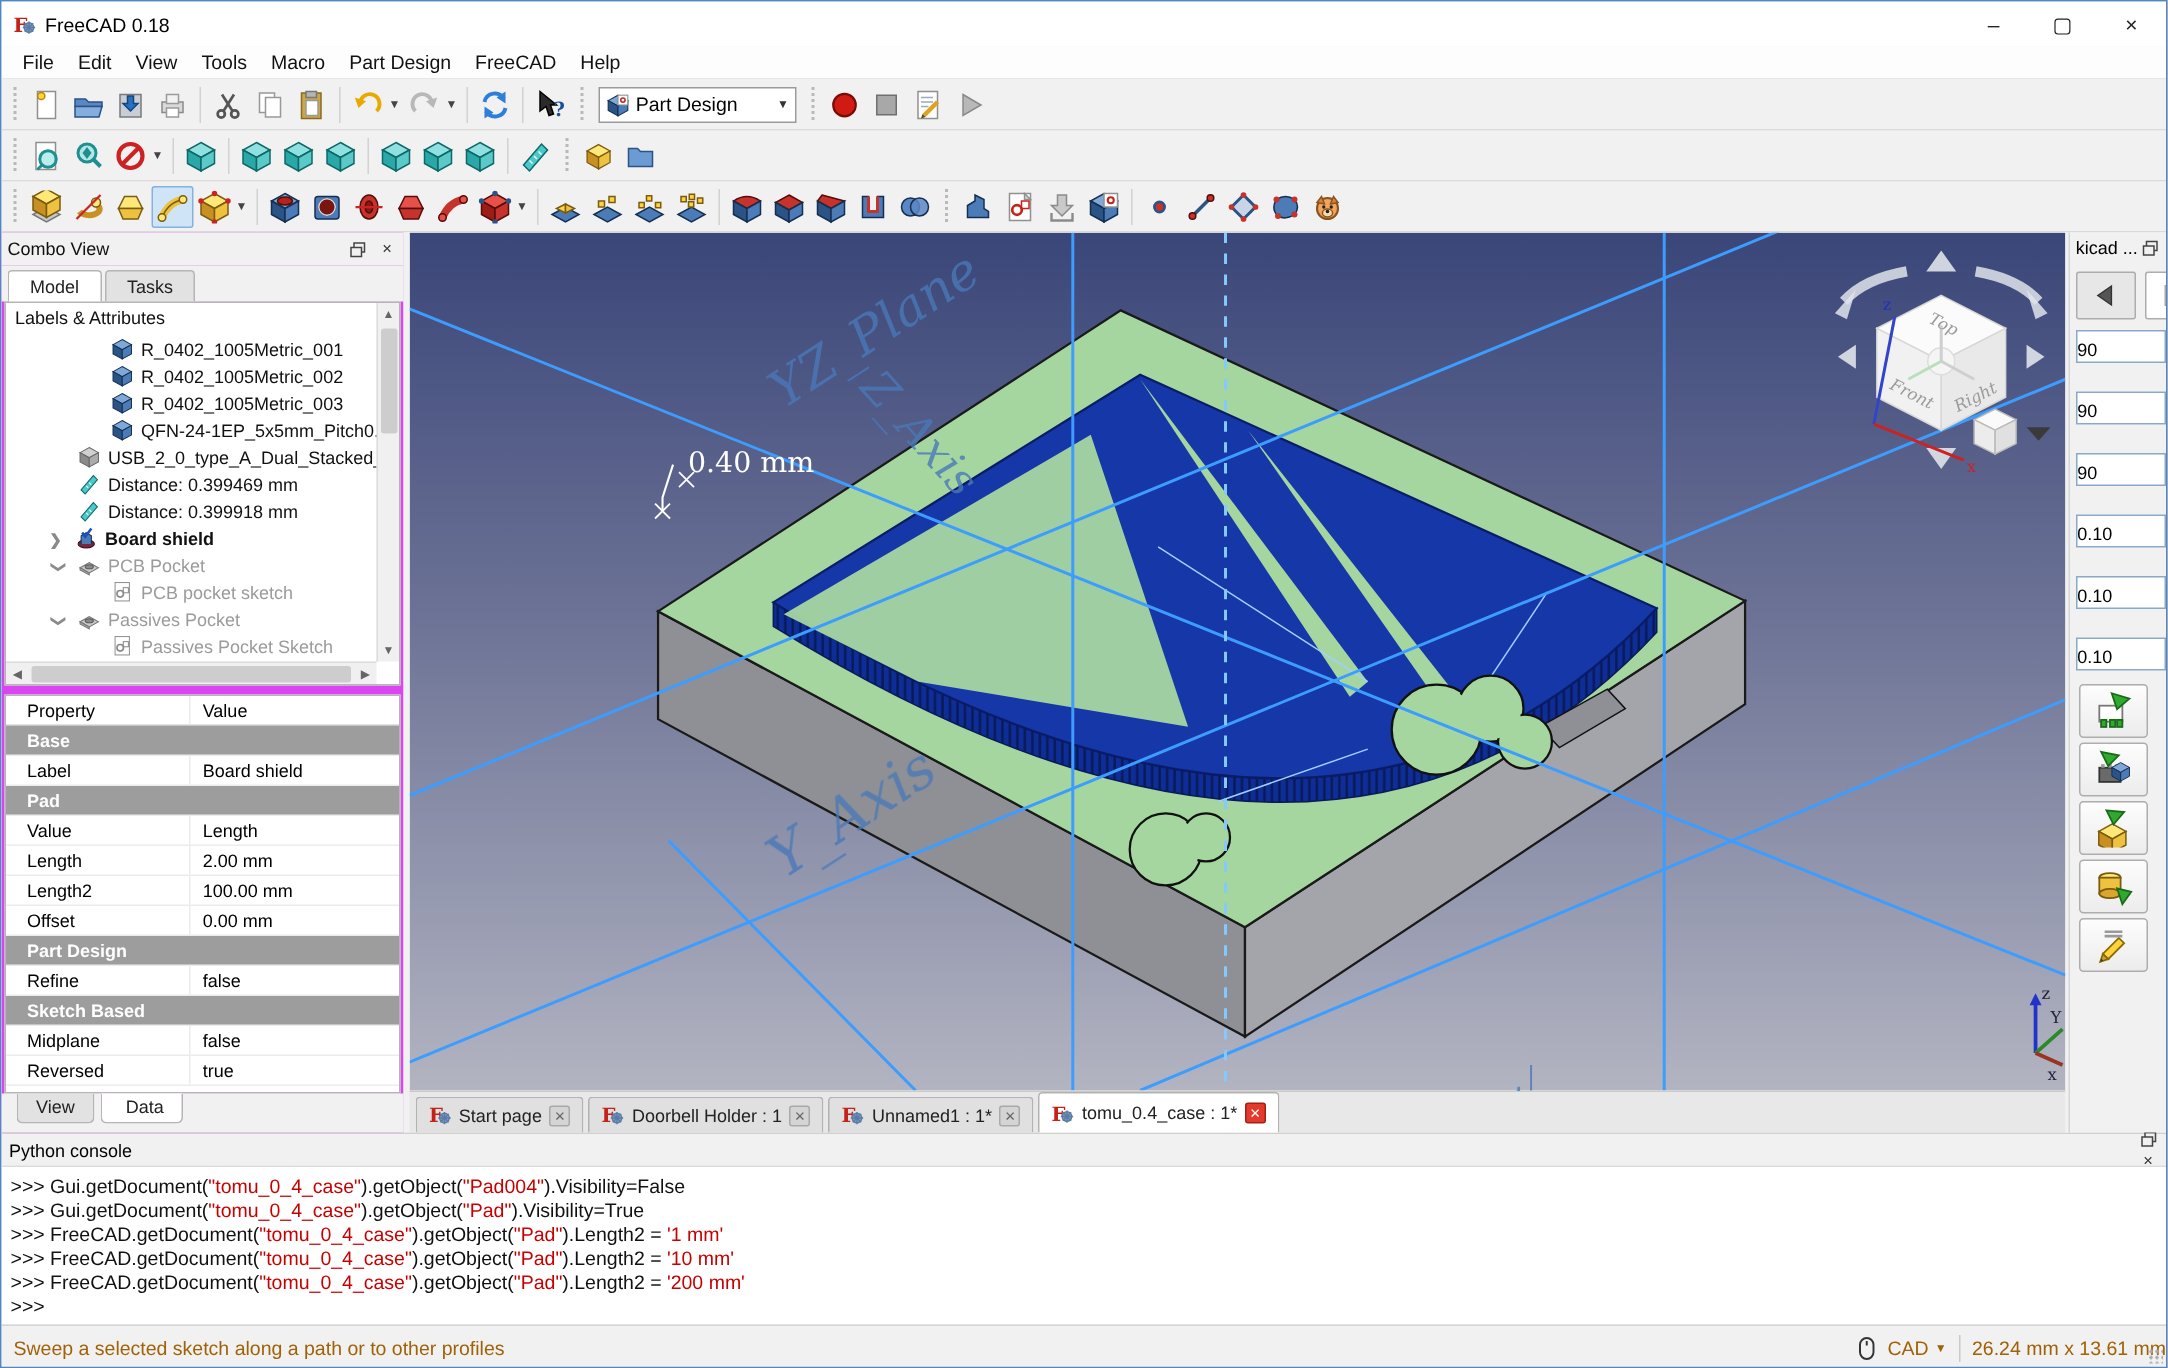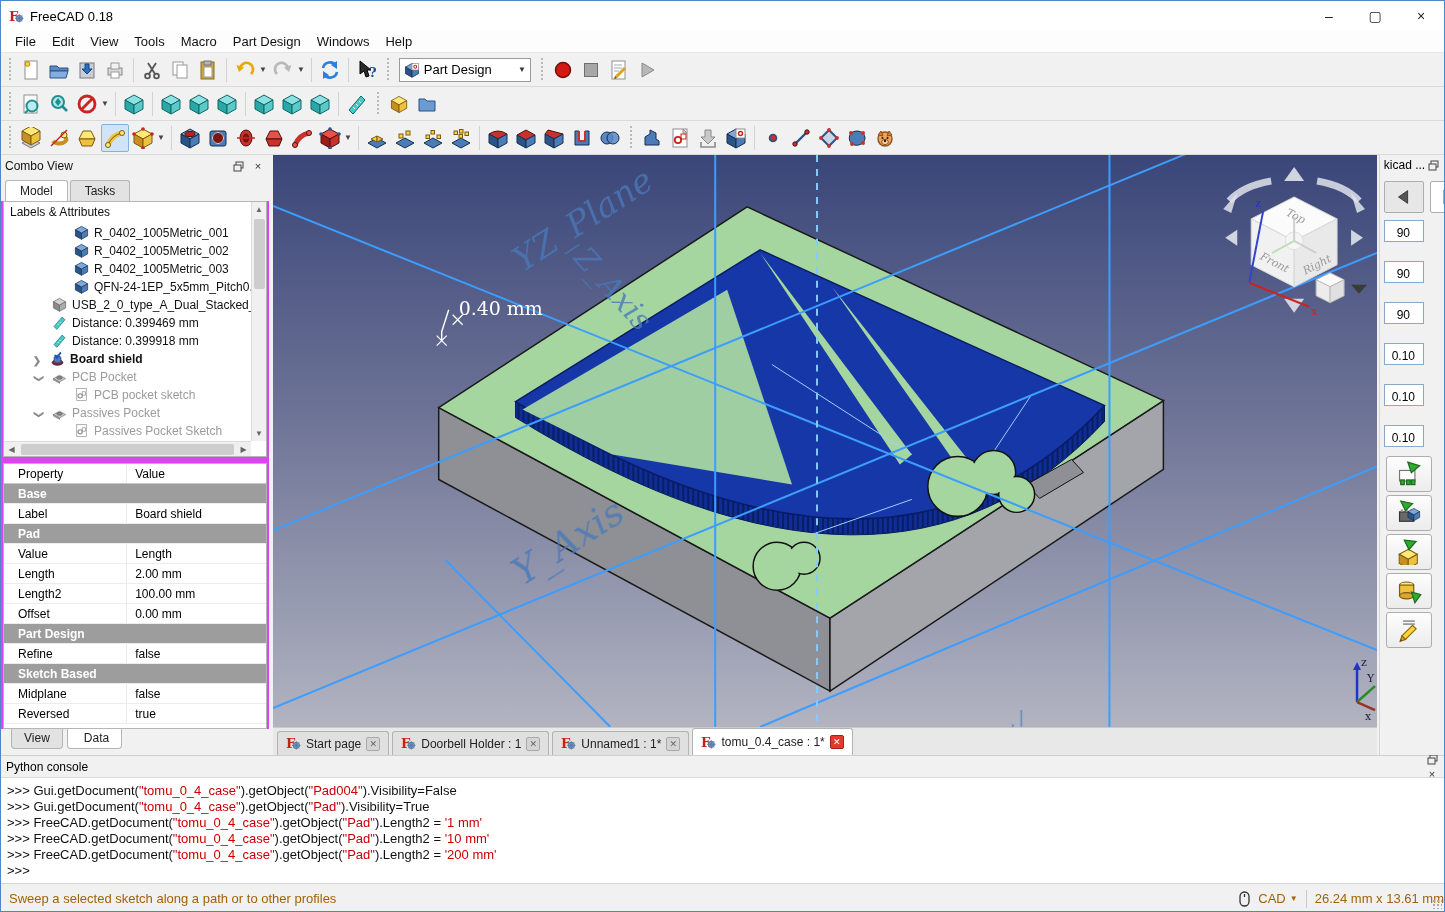--- a/index.html
+++ b/index.html
@@ -66,21 +66,21 @@
   
   #doctabbar{height:28px;background:#e8e8e8;border-top:1px solid #c9c9c9;display:flex;align-items:flex-end;padding-left:4px;}
   .dtab{height:24px;display:flex;align-items:center;font-size:12px;color:#222;background:#e0e0e0;border:1px solid #b3b3b3;border-bottom:none;border-radius:3px 3px 0 0;padding:0 8px;margin-right:3px;gap:5px;}
   .dtab.active{background:#fff;height:27px;}
   .dtab svg{width:15px;height:15px;}
   .dclose{width:14px;height:14px;background:#d4d4d4;border:1px solid #a9a9a9;border-radius:2px;font-size:9px;color:#666;display:flex;align-items:center;justify-content:center;}
   .dtab.active .dclose{background:#e23b2e;border-color:#a32014;color:#fff;}
   
   #kicadhdr{height:20px;display:flex;align-items:center;font-size:12px;padding:0 4px;}
   .kbtn{position:absolute;width:40px;height:32px;background:#e7e7e7;border:1px solid #adadad;border-radius:2px;display:flex;align-items:center;justify-content:center;}
-  .kspin{position:absolute;left:4px;width:40px;height:22px;background:#fff;border:1px solid #8aa8c8;font-size:12px;text-align:center;padding:3px 1px 0 0;}
+  .kspin{position:absolute;left:4px;width:60px;height:22px;background:#fff;border:1px solid #8aa8c8;font-size:12px;text-align:left;padding:3px 1px 0 0;}
   .kibtn{position:absolute;left:6px;width:46px;height:36px;background:linear-gradient(#fdfdfd,#ececec);border:1px solid #adadad;border-radius:3px;display:flex;align-items:center;justify-content:center;}
   .kibtn svg{width:26px;height:26px;}
   
   #pyhdr{height:22px;background:#f1f1f1;border-top:1px solid #cfcfcf;display:flex;align-items:center;font-size:12px;padding:0 5px;}
   #pybody{height:106px;background:#fff;border-top:1px solid #dadada;font-family:"DejaVu Sans Mono",monospace;font-size:13px;color:#111;padding:5px 0 0 6px;overflow:hidden;}
   .pyline{height:16px;line-height:16px;white-space:pre;}
   .pyline .str{color:#c80000;}
   
   #statusbar{height:30px;background:#f1f1f1;border-top:1px solid #d4d4d4;display:flex;align-items:center;font-size:13px;color:#a16207;}
   #statusmsg{padding-left:8px;}
@@ -112,21 +112,21 @@
     </div>
   </div>
 
   <div id="menubar">
       <div class="menuitem">File</div>
       <div class="menuitem">Edit</div>
       <div class="menuitem">View</div>
       <div class="menuitem">Tools</div>
       <div class="menuitem">Macro</div>
       <div class="menuitem">Part Design</div>
-      <div class="menuitem">Windows</div>
+      <div class="menuitem">FreeCAD</div>
       <div class="menuitem">Help</div>
     </div>
 
   <div class="tbrow" id="tbrow1">
       <div class="grip"></div>
       <div class="tbtn">
         <svg class="ic" viewBox="0 0 22 22" aria-hidden="true">
           <rect x="5" y="2" width="12" height="18" fill="#fff" stroke="#909090"></rect>
           <circle cx="7.5" cy="5" r="2.4" fill="#ffd23e" stroke="#b58900" stroke-width="1"></circle>
         </svg>

